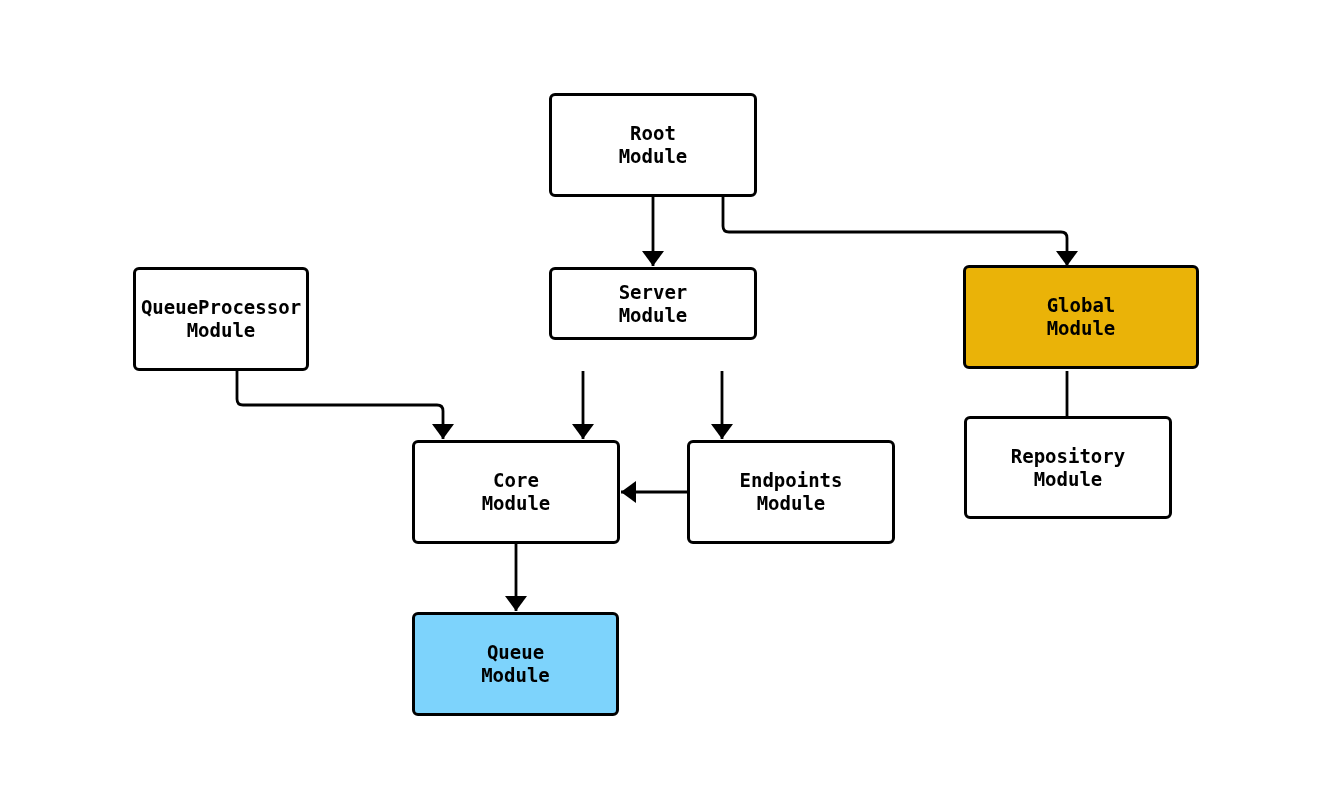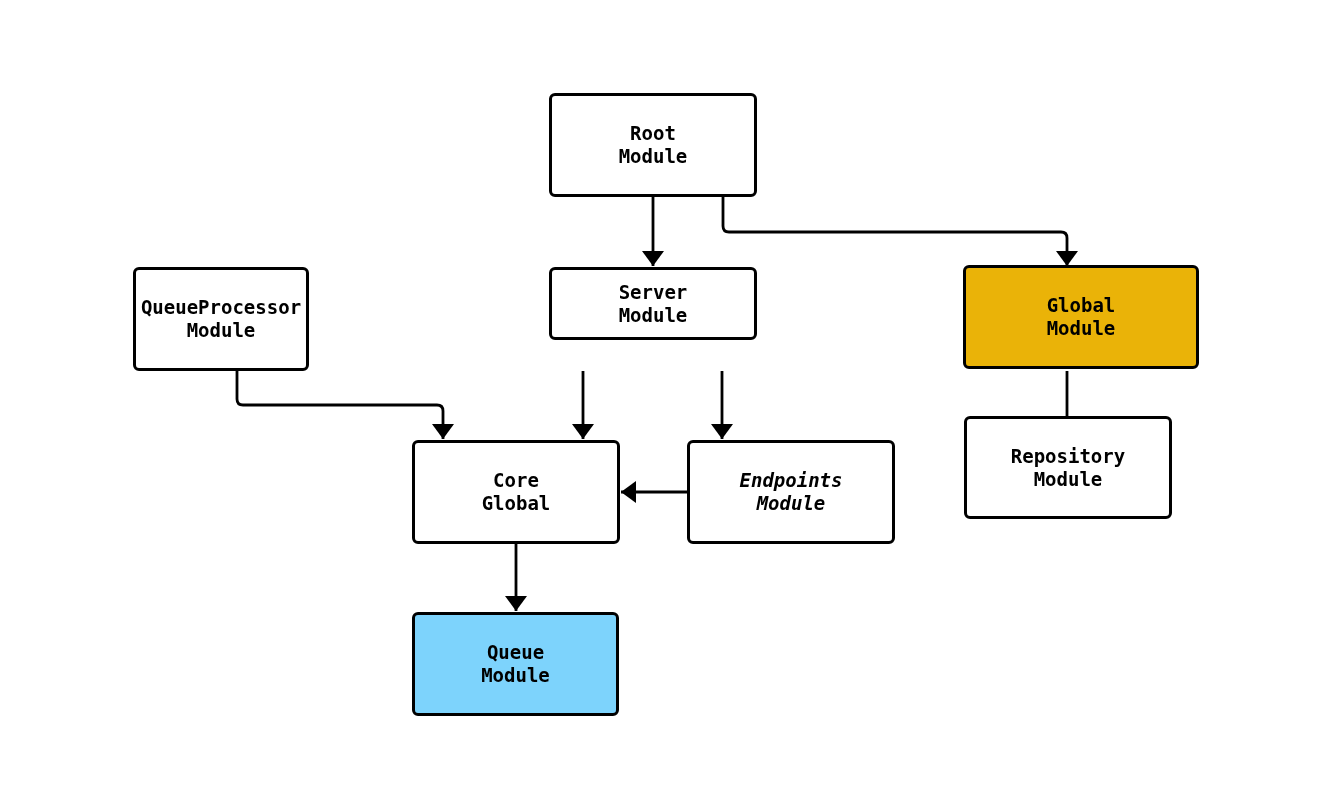--- a/index.html
+++ b/index.html
@@ -84,23 +84,23 @@
       <div class="node" style="left: 549px; top: 267px; width: 208px; height: 73px; border-color: rgb(0, 0, 0); background: rgb(255, 255, 255);">
         <span class="node-label" style="color: rgb(0, 0, 0);">Server
 Module</span>
       </div>
       <div class="node" style="left: 963px; top: 265px; width: 236px; height: 104px; border-color: rgb(0, 0, 0); background: #eab308;">
         <span class="node-label" style="color: rgb(0, 0, 0);">Global
 Module</span>
       </div>
       <div class="node" style="left: 412px; top: 440px; width: 208px; height: 104px; border-color: rgb(0, 0, 0); background: rgb(255, 255, 255);">
         <span class="node-label" style="color: rgb(0, 0, 0);">Core
-Global</span>
+Module</span>
       </div>
-      <div class="node" style="left: 687px; top: 440px; width: 208px; height: 104px; border-color: rgb(0, 0, 0); background: rgb(255, 255, 255); font-style: italic;">
+      <div class="node" style="left: 687px; top: 440px; width: 208px; height: 104px; border-color: rgb(0, 0, 0); background: rgb(255, 255, 255);">
         <span class="node-label" style="color: rgb(0, 0, 0);">Endpoints
 Module</span>
       </div>
       <div class="node" style="left: 964px; top: 416px; width: 208px; height: 103px; border-color: rgb(0, 0, 0); background: rgb(255, 255, 255);">
         <span class="node-label" style="color: rgb(0, 0, 0);">Repository
 Module</span>
       </div>
       <div class="node" style="left: 412px; top: 612px; width: 207px; height: 104px; border-color: rgb(0, 0, 0); background: #7dd3fc;">
         <span class="node-label" style="color: rgb(0, 0, 0);">Queue
 Module</span>

